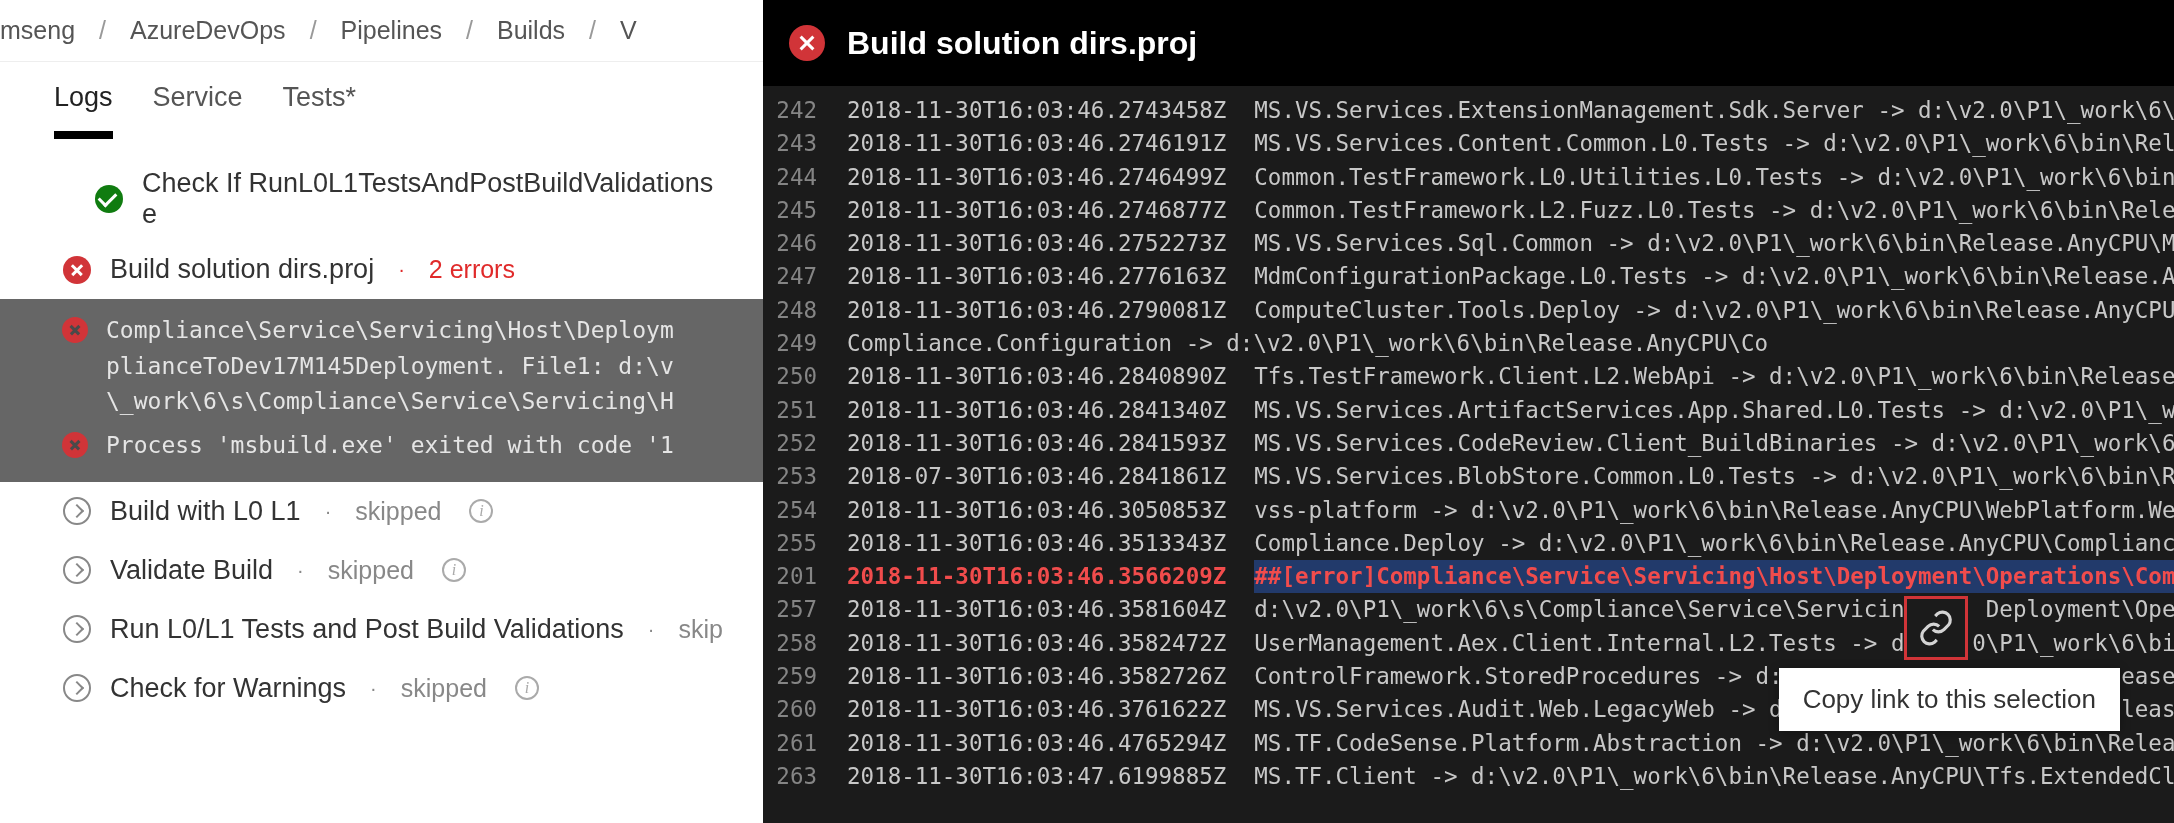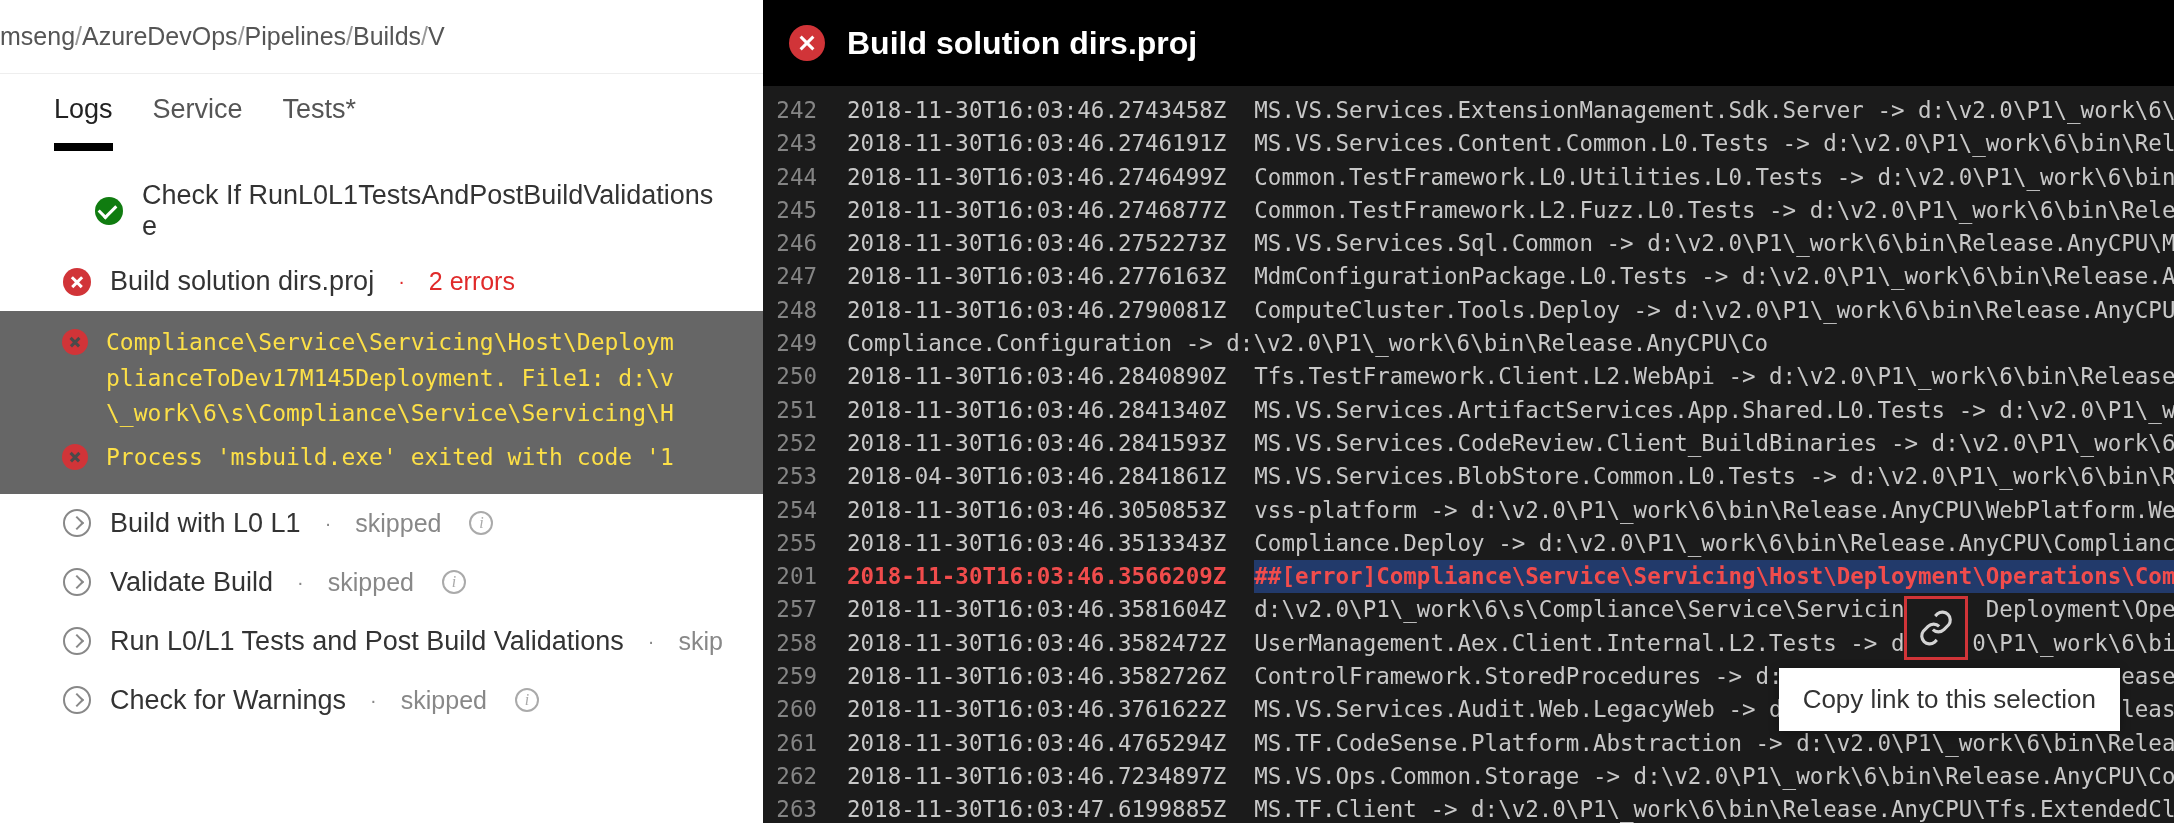--- a/index.html
+++ b/index.html
@@ -16,25 +16,26 @@
   .left-panel {
     position: absolute;
     left: 0; top: 0;
     width: 763px; height: 823px;
     background: #fff;
     overflow: hidden;
   }
   .breadcrumb {
     display: flex;
     align-items: center;
+    gap: 24px;
     padding: 10px 0 10px 0;
     font-size: 25px;
     color: #666;
     border-bottom: 1px solid #eee;
-    height: 74px;
+    height: 62px;
   }
   .breadcrumb span.sep { color: #999; }
   .breadcrumb span.crumb { color: #555; }
 
   .tabs {
     display: flex;
     gap: 40px;
     padding: 20px 0 0 54px;
     font-size: 27px;
     color: #555;
@@ -108,21 +109,21 @@
     width: 24px; height: 24px; border-radius: 50%;
     border: 2px solid #aaa; color: #aaa;
     display: inline-flex; align-items: center; justify-content: center;
     font-size: 16px; font-style: italic; font-family: serif;
     margin-left: 10px;
   }
 
   .error-block {
     background: #666666;
     padding: 14px 30px 18px 62px;
-    color: #fde047;
+    color: #e5e5e5;
     font-family: Consolas, monospace;
     font-size: 23px;
     line-height: 1.55;
   }
   .error-block .eline {
     display: flex; gap: 18px;
     align-items: flex-start;
   }
   .error-block .eicon {
     flex-shrink: 0; margin-top: 4px;
@@ -331,30 +332,29 @@
       <div class="log-line"><span class="lnum">243</span><span class="ts">2018-11-30T16:03:46.2746191Z</span><span class="msg">MS.VS.Services.Content.Common.L0.Tests -&gt; d:\v2.0\P1\_work\6\bin\Rel</span></div>
       <div class="log-line"><span class="lnum">244</span><span class="ts">2018-11-30T16:03:46.2746499Z</span><span class="msg">Common.TestFramework.L0.Utilities.L0.Tests -&gt; d:\v2.0\P1\_work\6\bin</span></div>
       <div class="log-line"><span class="lnum">245</span><span class="ts">2018-11-30T16:03:46.2746877Z</span><span class="msg">Common.TestFramework.L2.Fuzz.L0.Tests -&gt; d:\v2.0\P1\_work\6\bin\Rele</span></div>
       <div class="log-line"><span class="lnum">246</span><span class="ts">2018-11-30T16:03:46.2752273Z</span><span class="msg">MS.VS.Services.Sql.Common -&gt; d:\v2.0\P1\_work\6\bin\Release.AnyCPU\M</span></div>
       <div class="log-line"><span class="lnum">247</span><span class="ts">2018-11-30T16:03:46.2776163Z</span><span class="msg">MdmConfigurationPackage.L0.Tests -&gt; d:\v2.0\P1\_work\6\bin\Release.A</span></div>
       <div class="log-line"><span class="lnum">248</span><span class="ts">2018-11-30T16:03:46.2790081Z</span><span class="msg">ComputeCluster.Tools.Deploy -&gt; d:\v2.0\P1\_work\6\bin\Release.AnyCPU</span></div>
       <div class="log-line"><span class="lnum">249</span><span class="msg">Compliance.Configuration -&gt; d:\v2.0\P1\_work\6\bin\Release.AnyCPU\Co</span></div>
       <div class="log-line"><span class="lnum">250</span><span class="ts">2018-11-30T16:03:46.2840890Z</span><span class="msg">Tfs.TestFramework.Client.L2.WebApi -&gt; d:\v2.0\P1\_work\6\bin\Release</span></div>
       <div class="log-line"><span class="lnum">251</span><span class="ts">2018-11-30T16:03:46.2841340Z</span><span class="msg">MS.VS.Services.ArtifactServices.App.Shared.L0.Tests -&gt; d:\v2.0\P1\_w</span></div>
       <div class="log-line"><span class="lnum">252</span><span class="ts">2018-11-30T16:03:46.2841593Z</span><span class="msg">MS.VS.Services.CodeReview.Client_BuildBinaries -&gt; d:\v2.0\P1\_work\6</span></div>
-      <div class="log-line"><span class="lnum">253</span><span class="ts">2018-04-30T16:03:46.2841861Z</span><span class="msg">MS.VS.Services.BlobStore.Common.L0.Tests -&gt; d:\v2.0\P1\_work\6\bin\R</span></div>
+      <div class="log-line"><span class="lnum">253</span><span class="ts">2018-07-30T16:03:46.2841861Z</span><span class="msg">MS.VS.Services.BlobStore.Common.L0.Tests -&gt; d:\v2.0\P1\_work\6\bin\R</span></div>
       <div class="log-line"><span class="lnum">254</span><span class="ts">2018-11-30T16:03:46.3050853Z</span><span class="msg">vss-platform -&gt; d:\v2.0\P1\_work\6\bin\Release.AnyCPU\WebPlatform.We</span></div>
       <div class="log-line"><span class="lnum">255</span><span class="ts">2018-11-30T16:03:46.3513343Z</span><span class="msg">Compliance.Deploy -&gt; d:\v2.0\P1\_work\6\bin\Release.AnyCPU\Complianc</span></div>
       <div class="log-line err"><span class="lnum">201</span><span class="ts">2018-11-30T16:03:46.3566209Z</span><span class="msg">##[error]Compliance\Service\Servicing\Host\Deployment\Operations\Compl</span></div>
       <div class="log-line"><span class="lnum">257</span><span class="ts">2018-11-30T16:03:46.3581604Z</span><span class="msg">d:\v2.0\P1\_work\6\s\Compliance\Service\Servicing\H   Deployment\Ope</span></div>
       <div class="log-line"><span class="lnum">258</span><span class="ts">2018-11-30T16:03:46.3582472Z</span><span class="msg">UserManagement.Aex.Client.Internal.L2.Tests -&gt; d:\v2.0\P1\_work\6\bi</span></div>
       <div class="log-line"><span class="lnum">259</span><span class="ts">2018-11-30T16:03:46.3582726Z</span><span class="msg">ControlFramework.StoredProcedures -&gt; d:                         ease.A</span></div>
       <div class="log-line"><span class="lnum">260</span><span class="ts">2018-11-30T16:03:46.3761622Z</span><span class="msg">MS.VS.Services.Audit.Web.LegacyWeb -&gt; d                         lease.</span></div>
       <div class="log-line"><span class="lnum">261</span><span class="ts">2018-11-30T16:03:46.4765294Z</span><span class="msg">MS.TF.CodeSense.Platform.Abstraction -&gt; d:\v2.0\P1\_work\6\bin\Relea</span></div>
-      <div class="log-line"><span class="lnum">262</span><span class="ts">2018-11-30T16:03:46.7234897Z</span><span class="msg">MS.VS.Ops.Common.Storage -&gt; d:\v2.0\P1\_work\6\bin\Release.AnyCPU\Co</span></div>
       <div class="log-line"><span class="lnum">263</span><span class="ts">2018-11-30T16:03:47.6199885Z</span><span class="msg">MS.TF.Client -&gt; d:\v2.0\P1\_work\6\bin\Release.AnyCPU\Tfs.ExtendedCl</span></div>
     </div>
 
   <div class="link-icon-box">
     <svg viewBox="0 0 24 24" fill="none" stroke-width="2">
       <path d="M10 13a5 5 0 0 0 7 0l3-3a5 5 0 0 0-7-7l-1.5 1.5"></path>
       <path d="M14 11a5 5 0 0 0-7 0l-3 3a5 5 0 0 0 7 7l1.5-1.5"></path>
     </svg>
   </div>
   <div class="tooltip-box">Copy link to this selection</div>

